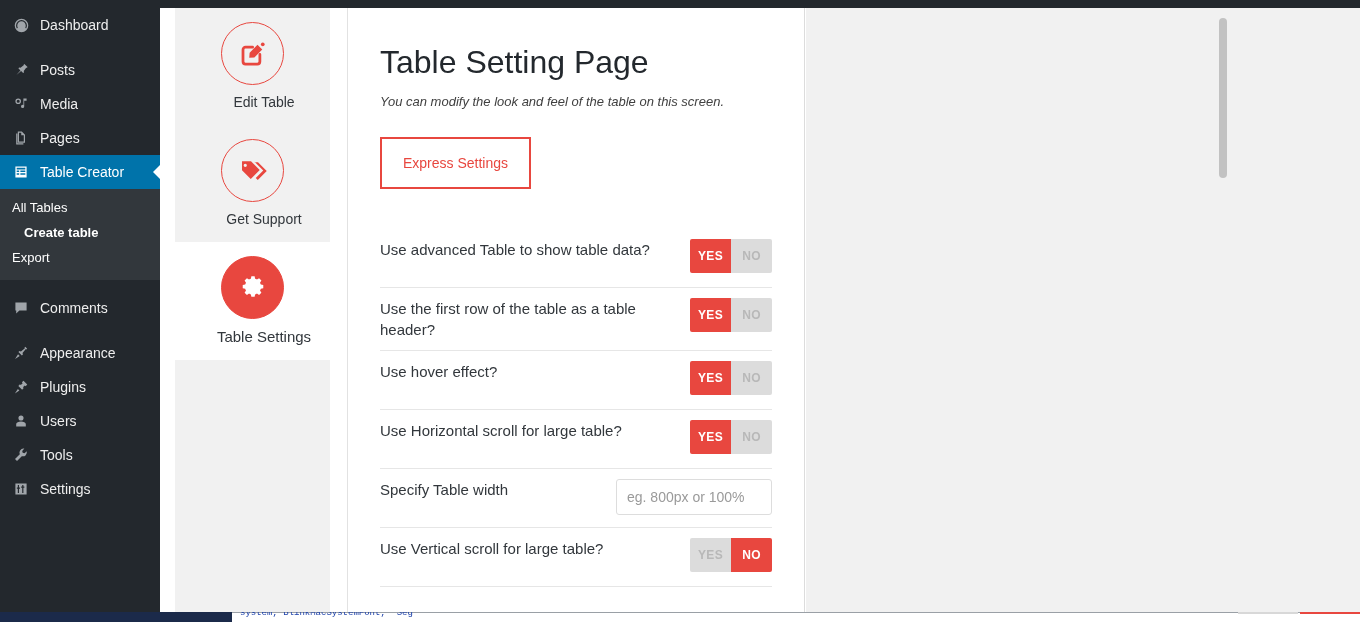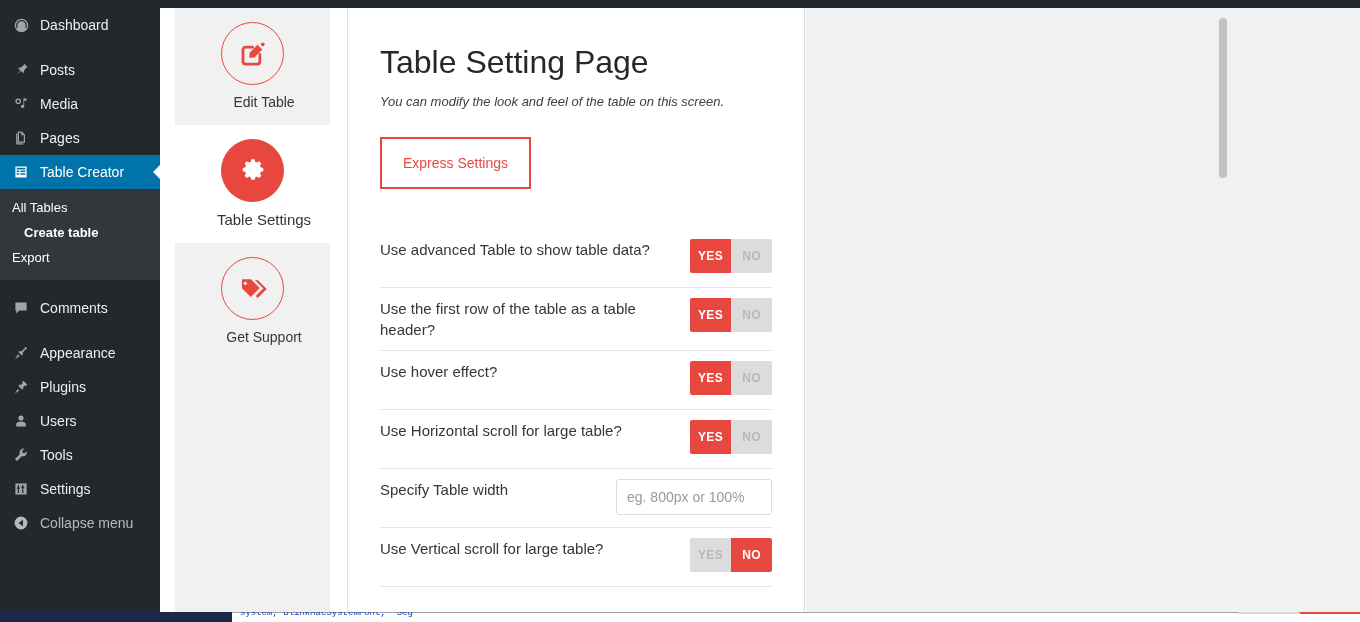--- a/index.html
+++ b/index.html
@@ -445,62 +445,54 @@
 
     <div class="wp-menu-item">
       <span class="mi-icon">
         <svg width="16" height="16" viewBox="0 0 20 20" fill="currentColor">
           <path d="M3 3h14v14H3V3zm3 2v3.2H4.8v1.4H6V15h1.5v-5.4h1.2V8.2H7.5V5H6zm5.5 0v2h-1.3v1.4h1.3V15H13V8.4h1.2V7H13V5h-1.5z"></path>
         </svg>
       </span>
       <span class="mi-label">Settings</span>
     </div>
 
-    <div class="wp-menu-item is-dim">
-      <span class="mi-icon">
-        <svg width="16" height="16" viewBox="0 0 20 20" fill="currentColor">
-          <path d="M10 2a8 8 0 100 16 8 8 0 000-16zm2.5 4v8L7 10l5.5-4z"></path>
-        </svg>
-      </span>
-      <span class="mi-label">Collapse menu</span>
-    </div>
 
   </nav>
 
   <div class="plugin-nav">
 
     <div class="nav-tile">
       <div class="nav-circle">
         <svg width="30" height="30" viewBox="0 0 24 24" fill="none" stroke="currentColor" stroke-width="2.2" stroke-linecap="round" stroke-linejoin="round">
           <path d="M17.5 12.3V18a2 2 0 01-2 2H6a2 2 0 01-2-2V8.5a2 2 0 012-2h5.7"></path>
           <path d="M15.6 4.6l3.8 3.8-6.3 6.3-4.1.3.3-4.1 6.3-6.3z" fill="currentColor" stroke="none"></path>
           <circle cx="19.8" cy="4.2" r="1.5" fill="currentColor" stroke="none"></circle>
         </svg>
       </div>
       <div class="nav-tile-label">Edit Table</div>
     </div>
 
+    <div class="nav-tile">
+      <div class="nav-circle">
+        <svg width="30" height="30" viewBox="0 0 24 24" fill="currentColor">
+          <path d="M3.2 4.2h7.2l7 7-7.2 7.2-7-7V4.2zm2.6 1.9a1.3 1.3 0 100 2.6 1.3 1.3 0 000-2.6z"></path>
+          <path d="M13.2 4.6l7 7-6 6 1.6 1.6 7.2-7.2-7-7h-2.8z"></path>
+        </svg>
+      </div>
+      <div class="nav-tile-label">Get Support</div>
+    </div>
+
     <div class="nav-tile is-active">
       <div class="nav-circle">
         <svg width="28" height="28" viewBox="0 0 24 24" fill="currentColor">
           <path d="M12 8.2a3.8 3.8 0 100 7.6 3.8 3.8 0 000-7.6zm0 2.2a1.6 1.6 0 110 3.2 1.6 1.6 0 010-3.2z"></path>
           <path d="M13.4 2h-2.8l-.4 2.1c-.6.2-1.1.4-1.6.7L6.8 3.6 4.8 5.6l1.2 1.8c-.3.5-.5 1-.7 1.6L3.2 9.4v2.8l2.1.4c.2.6.4 1.1.7 1.6l-1.2 1.8 2 2 1.8-1.2c.5.3 1 .5 1.6.7l.4 2.1h2.8l.4-2.1c.6-.2 1.1-.4 1.6-.7l1.8 1.2 2-2-1.2-1.8c.3-.5.5-1 .7-1.6l2.1-.4V9.4l-2.1-.4c-.2-.6-.4-1.1-.7-1.6l1.2-1.8-2-2-1.8 1.2c-.5-.3-1-.5-1.6-.7L13.4 2z"></path>
         </svg>
       </div>
       <div class="nav-tile-label">Table Settings</div>
-    </div>
-
-    <div class="nav-tile">
-      <div class="nav-circle">
-        <svg width="30" height="30" viewBox="0 0 24 24" fill="currentColor">
-          <path d="M3.2 4.2h7.2l7 7-7.2 7.2-7-7V4.2zm2.6 1.9a1.3 1.3 0 100 2.6 1.3 1.3 0 000-2.6z"></path>
-          <path d="M13.2 4.6l7 7-6 6 1.6 1.6 7.2-7.2-7-7h-2.8z"></path>
-        </svg>
-      </div>
-      <div class="nav-tile-label">Get Support</div>
     </div>
 
   </div>
 
   <main class="content-panel">
 
     <h1 class="page-title">Table Setting Page</h1>
     <p class="page-subtitle">You can modify the look and feel of the table on this screen.</p>
 
     <button class="express-btn">Express Settings</button>

